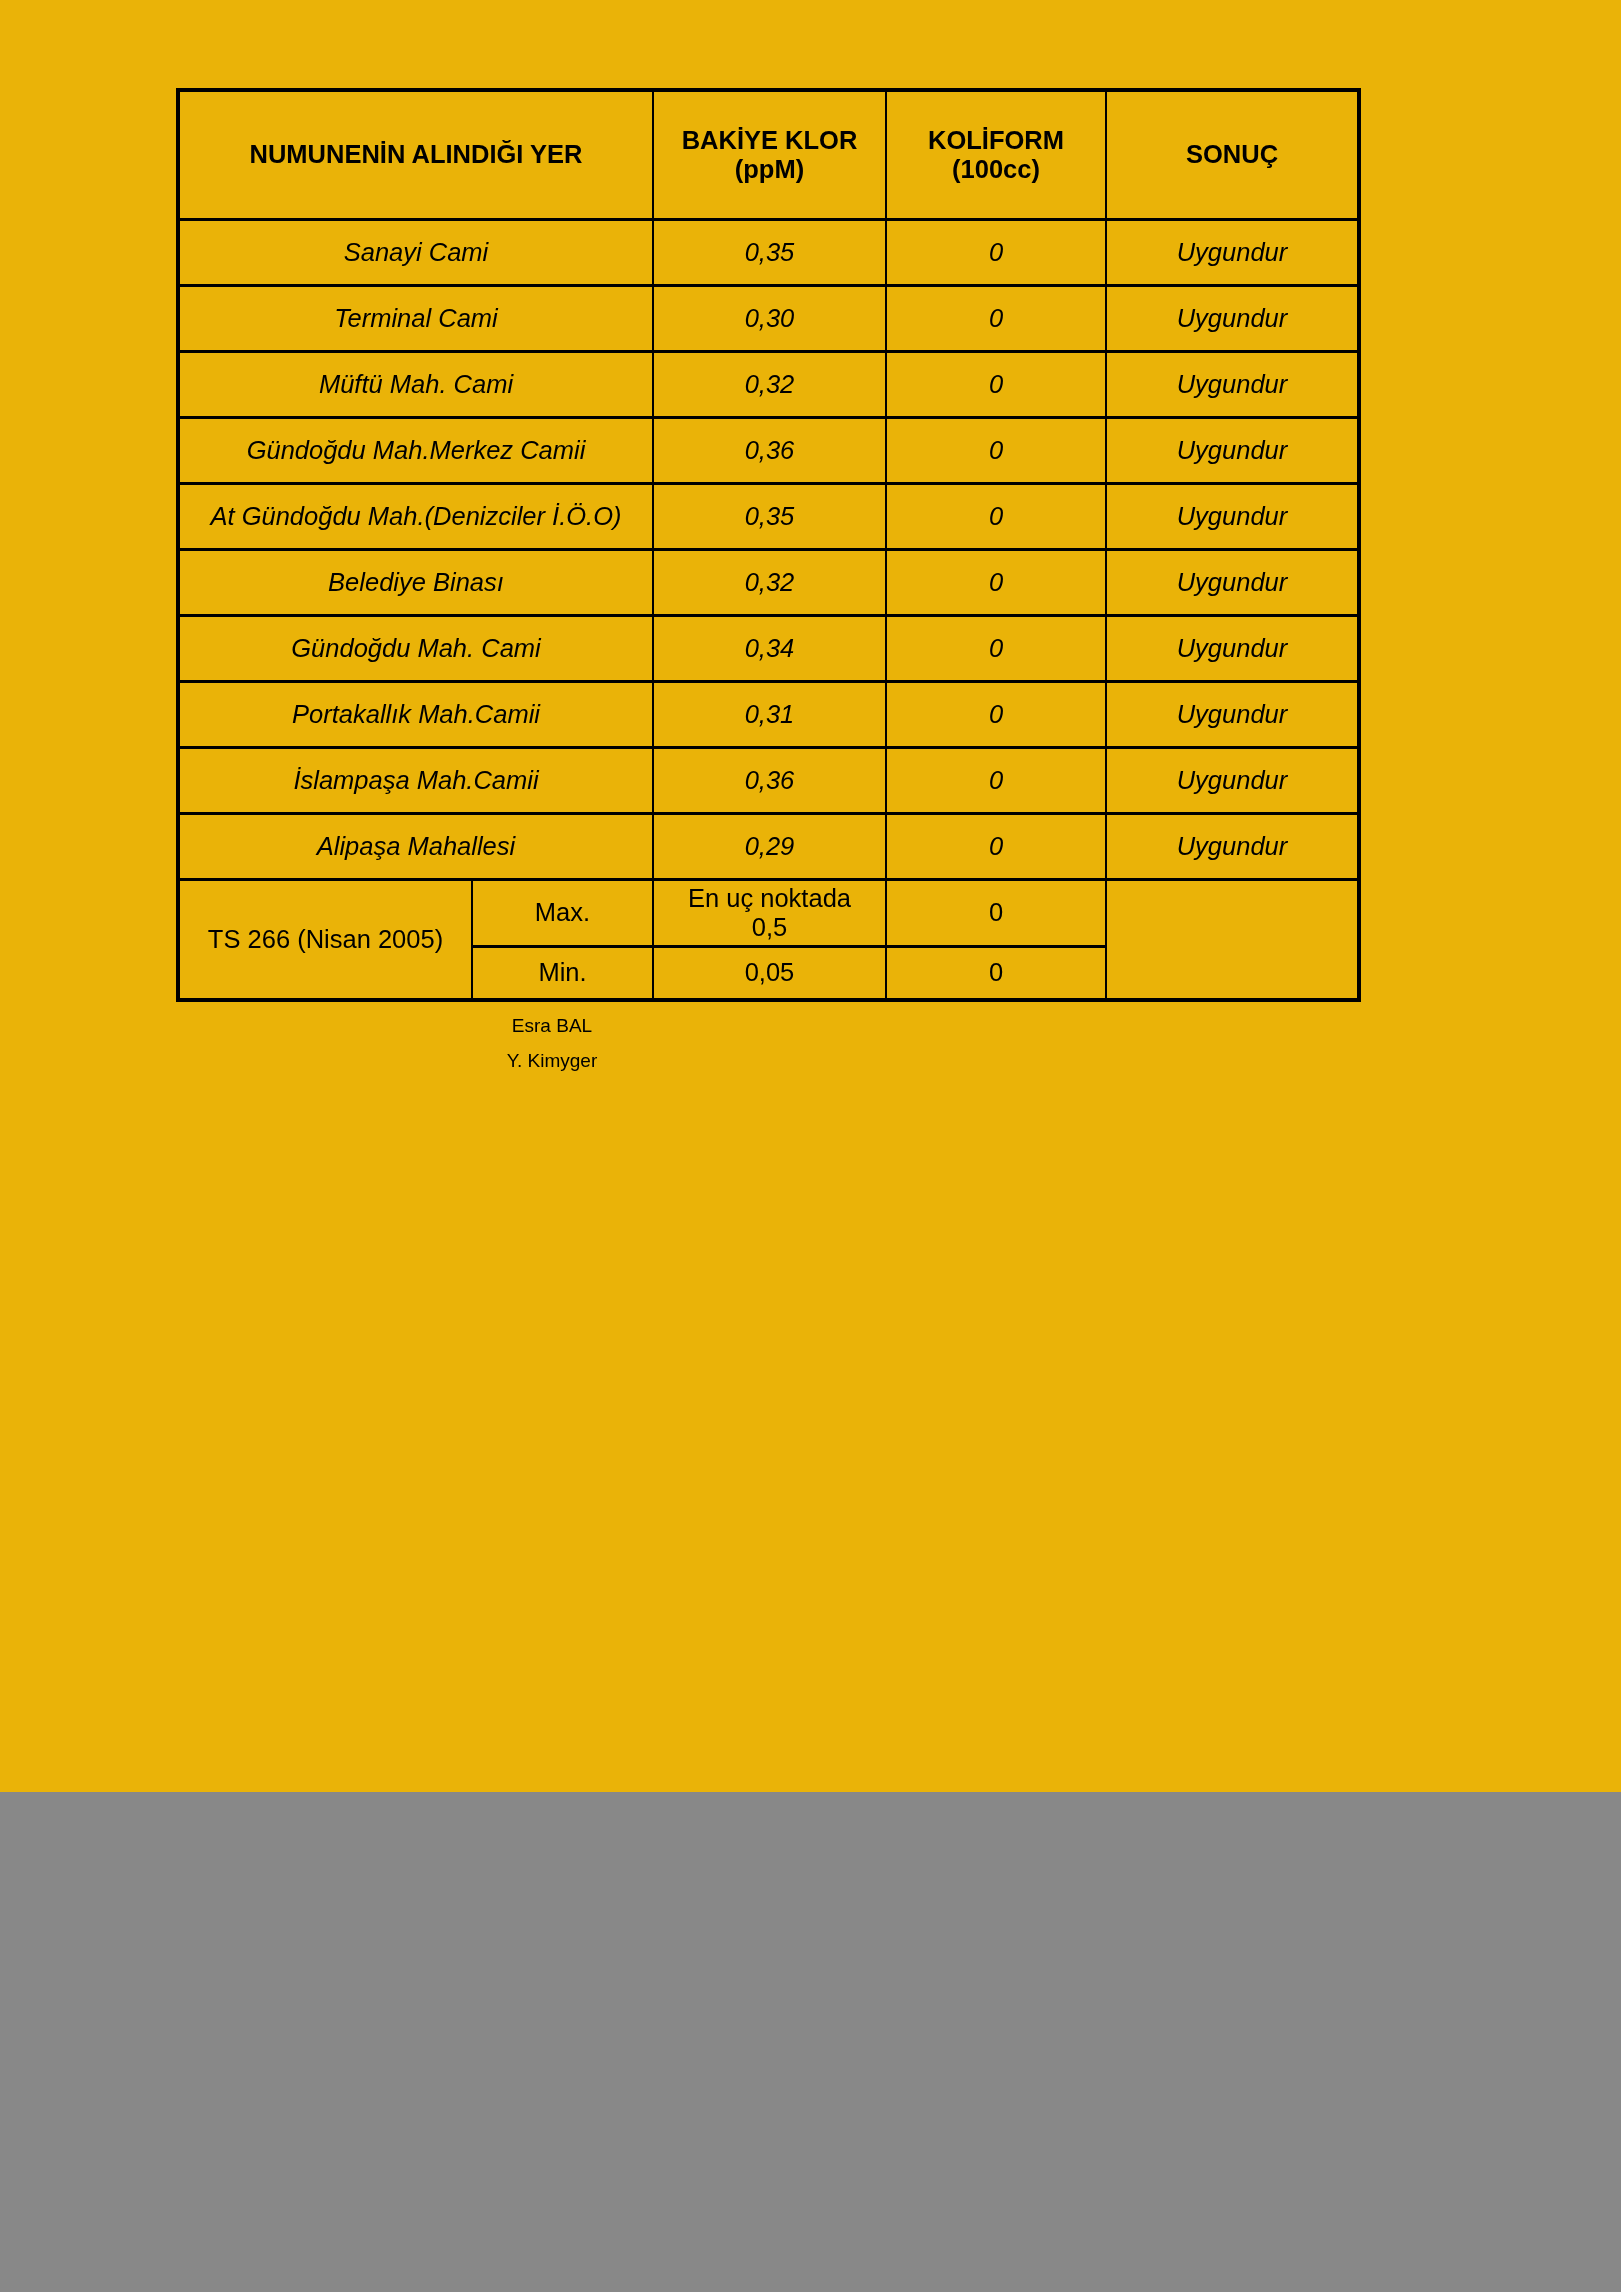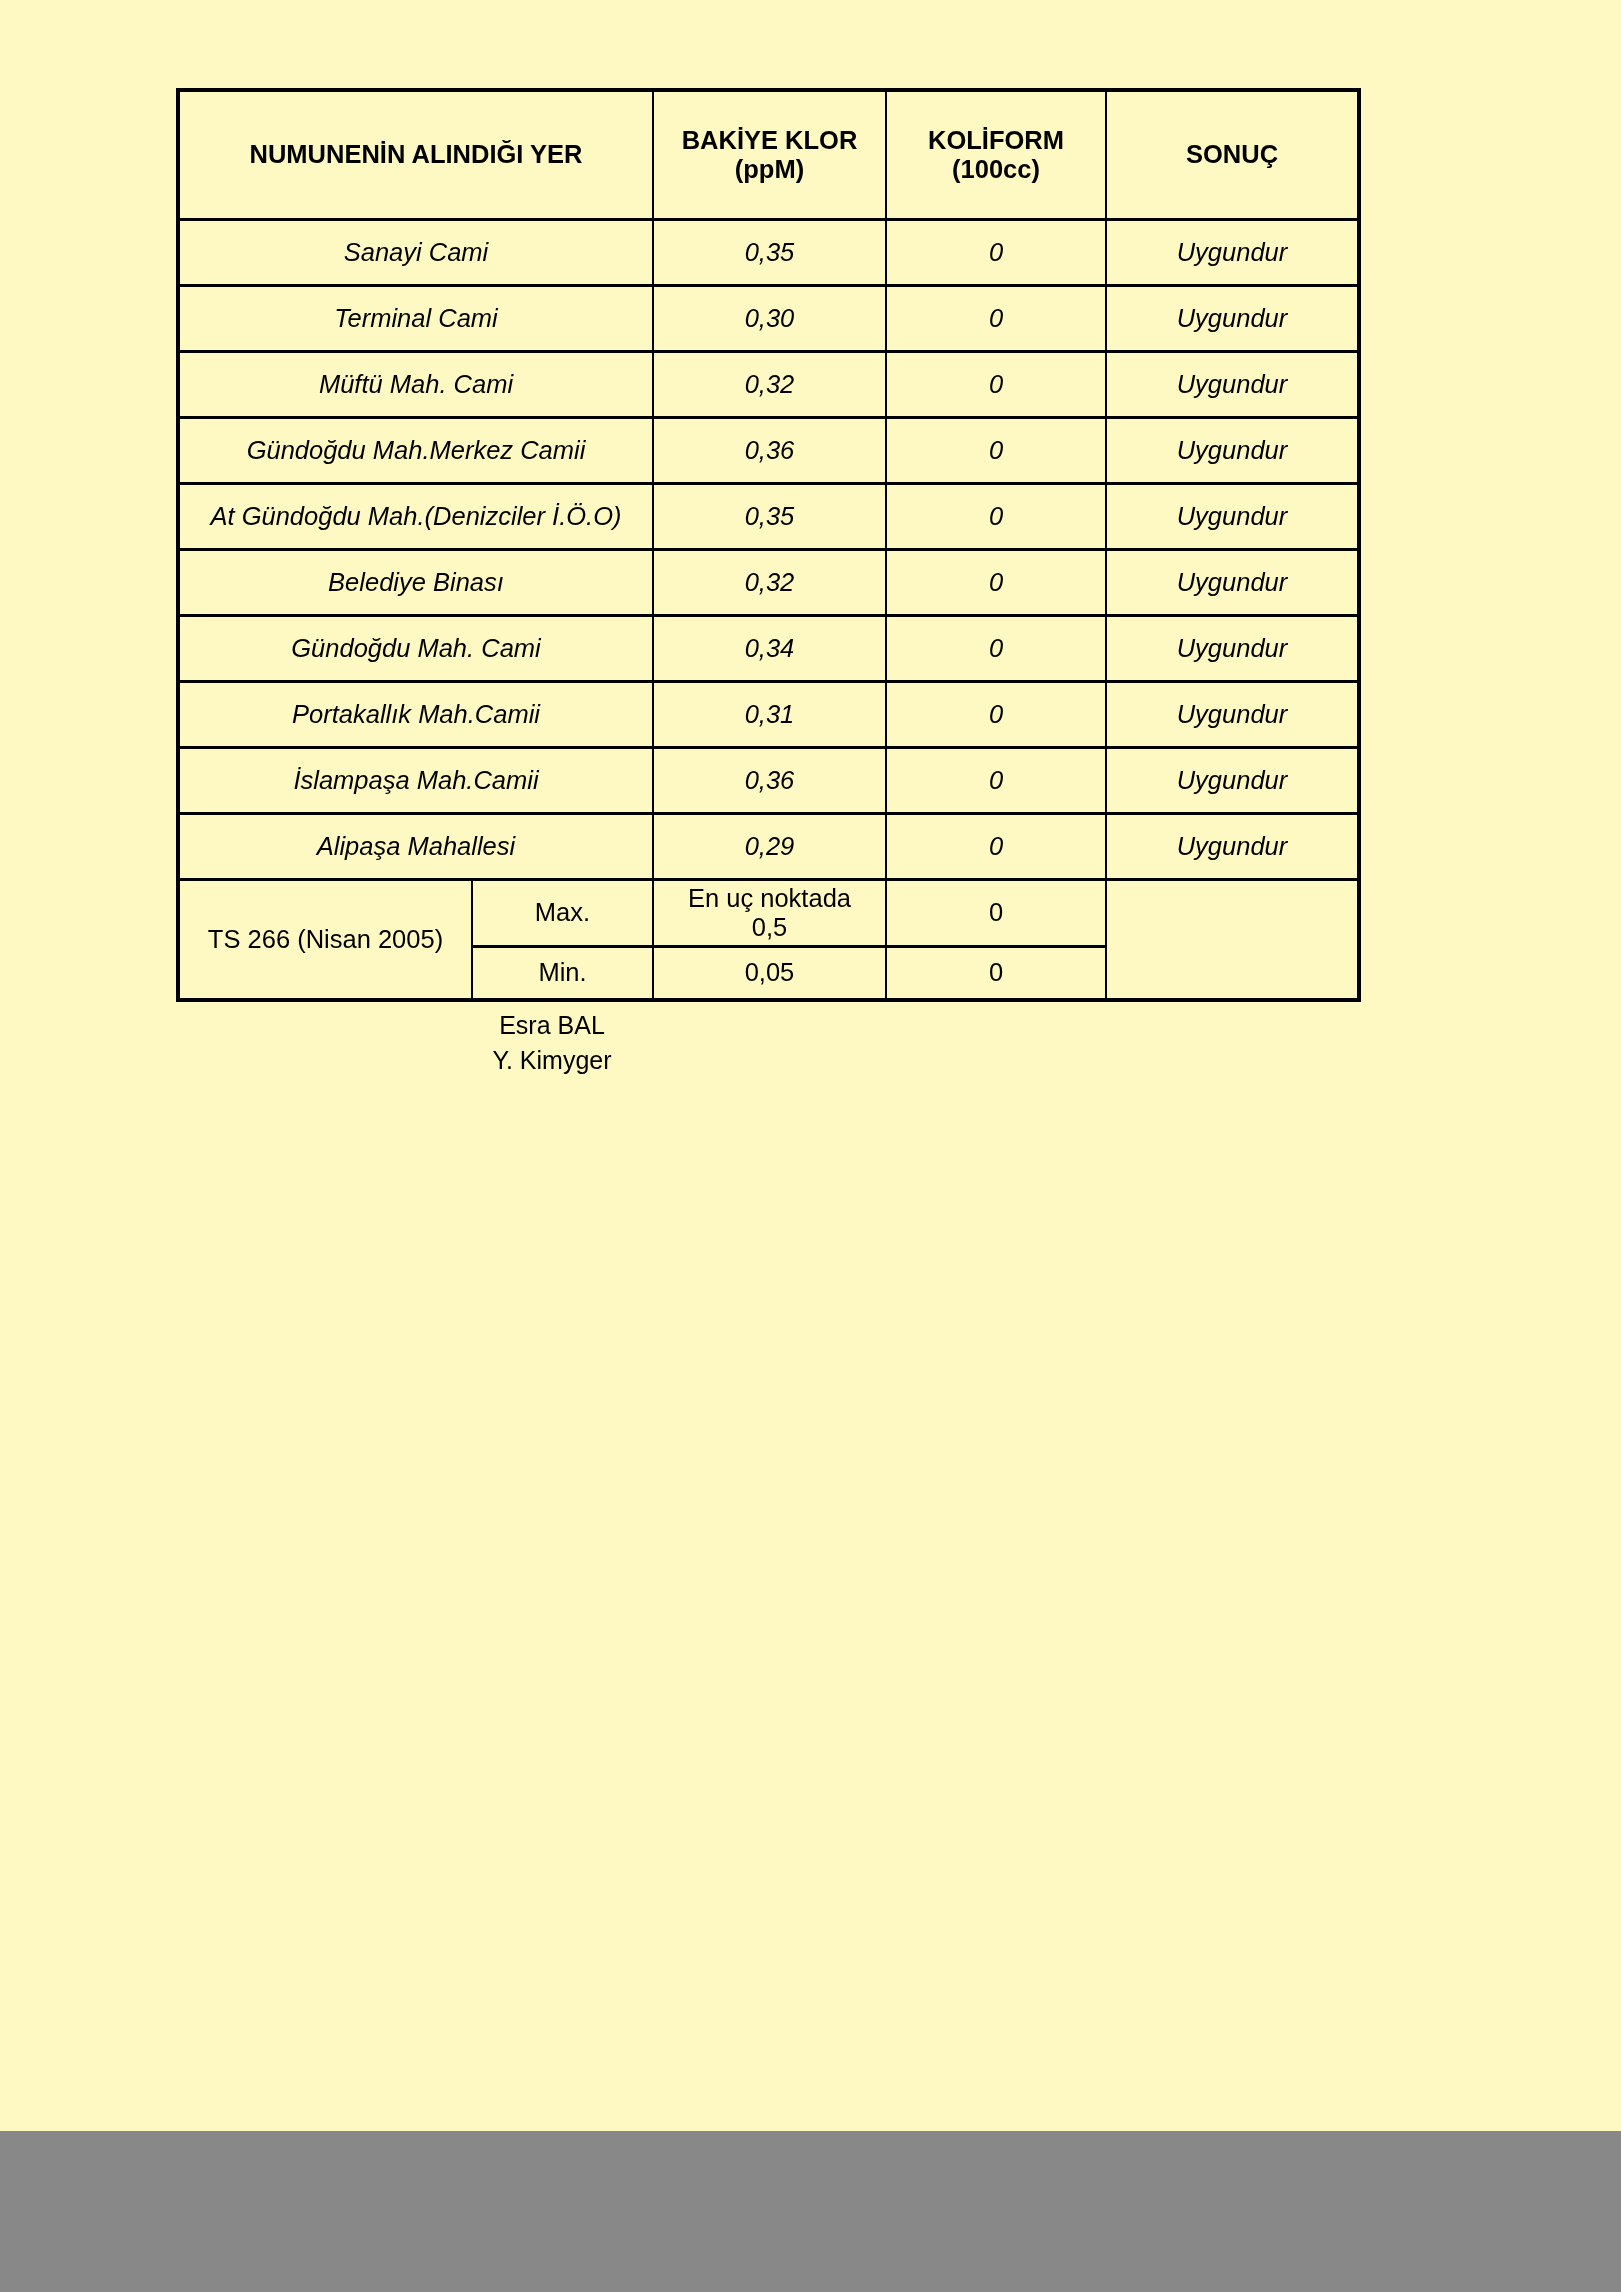--- a/index.html
+++ b/index.html
@@ -1,21 +1,21 @@
 <!DOCTYPE html>
 <html><head>
 <meta charset="utf-8">
 <style>
   html, body { margin: 0; padding: 0; background: #888; }
   .page {
     position: relative;
     width: 1621px;
-    height: 2131px;
+    height: 1792px;
     margin: 0 auto;
-    background: #fef9c3;
+    background: #eab308;
     font-family: "Liberation Sans", sans-serif;
     color: #000000;
   }
   table.doc {
     position: absolute;
     left: 176px;
     top: 88px;
     width: 1181px;
     border-collapse: collapse;
     table-layout: fixed;
@@ -37,21 +37,21 @@
   tr.r-head  { height: 129px; }
   tr.r-data  { height: 66px; font-style: italic; }
   tr.r-max   { height: 67px; }
   tr.r-min   { height: 54px; }
   .tight { line-height: 29px; }
   .sig {
     position: absolute;
     top: 1008px;
     transform: translateX(-50%);
     text-align: center;
-    font-size: 25px;
+    font-size: 19px;
     line-height: 35px;
     white-space: nowrap;
   }
   #sig-0 { left: 552px; }
   #sig-1 { left: 983px; }
 </style>
 </head>
 <body>
 
 <div class="page">

